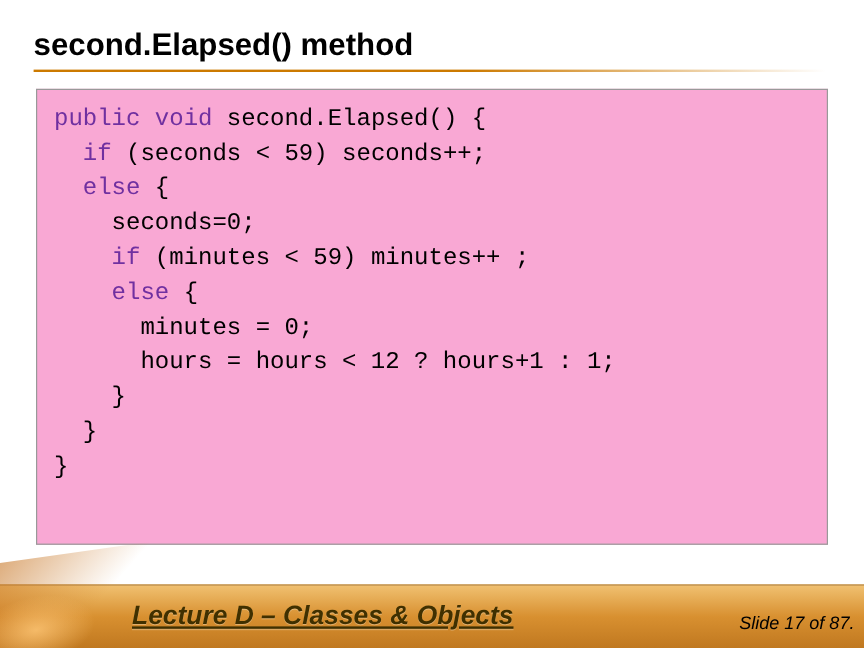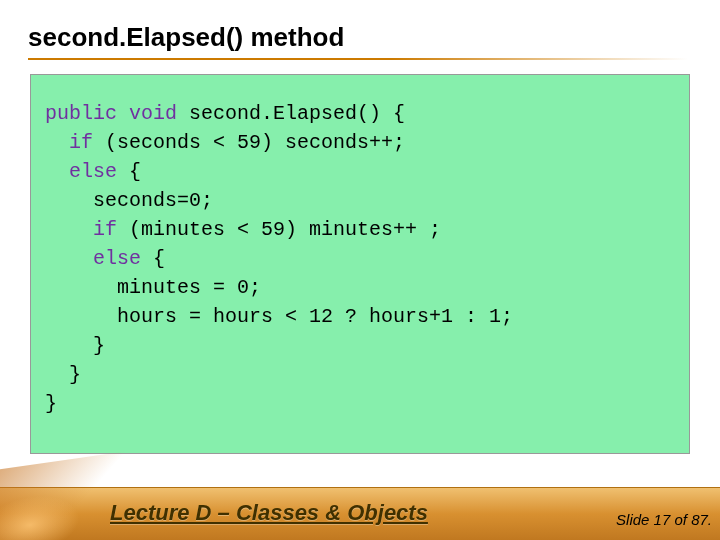--- a/index.html
+++ b/index.html
@@ -35,22 +35,22 @@
     background: linear-gradient(to right, #cc7a00 0%, #cc7a00 55%, #ffffff 100%);
   }
   .code-box {
     position: absolute;
     top: 74px;
     left: 30px;
     width: 660px;
     height: 380px;
     box-sizing: border-box;
     border: 1px solid #999;
-    background: #86efac;
-    padding: 24px 14px;
+    background: #f9a8d4;
+    padding: 10px 14px;
     font-family: "Courier New", Courier, monospace;
     font-size: 20px;
     line-height: 1.45;
     color: #000;
     white-space: pre;
   }
   .kw { color: #7030A0; }
   .footer {
     position: absolute;
     bottom: 0;

